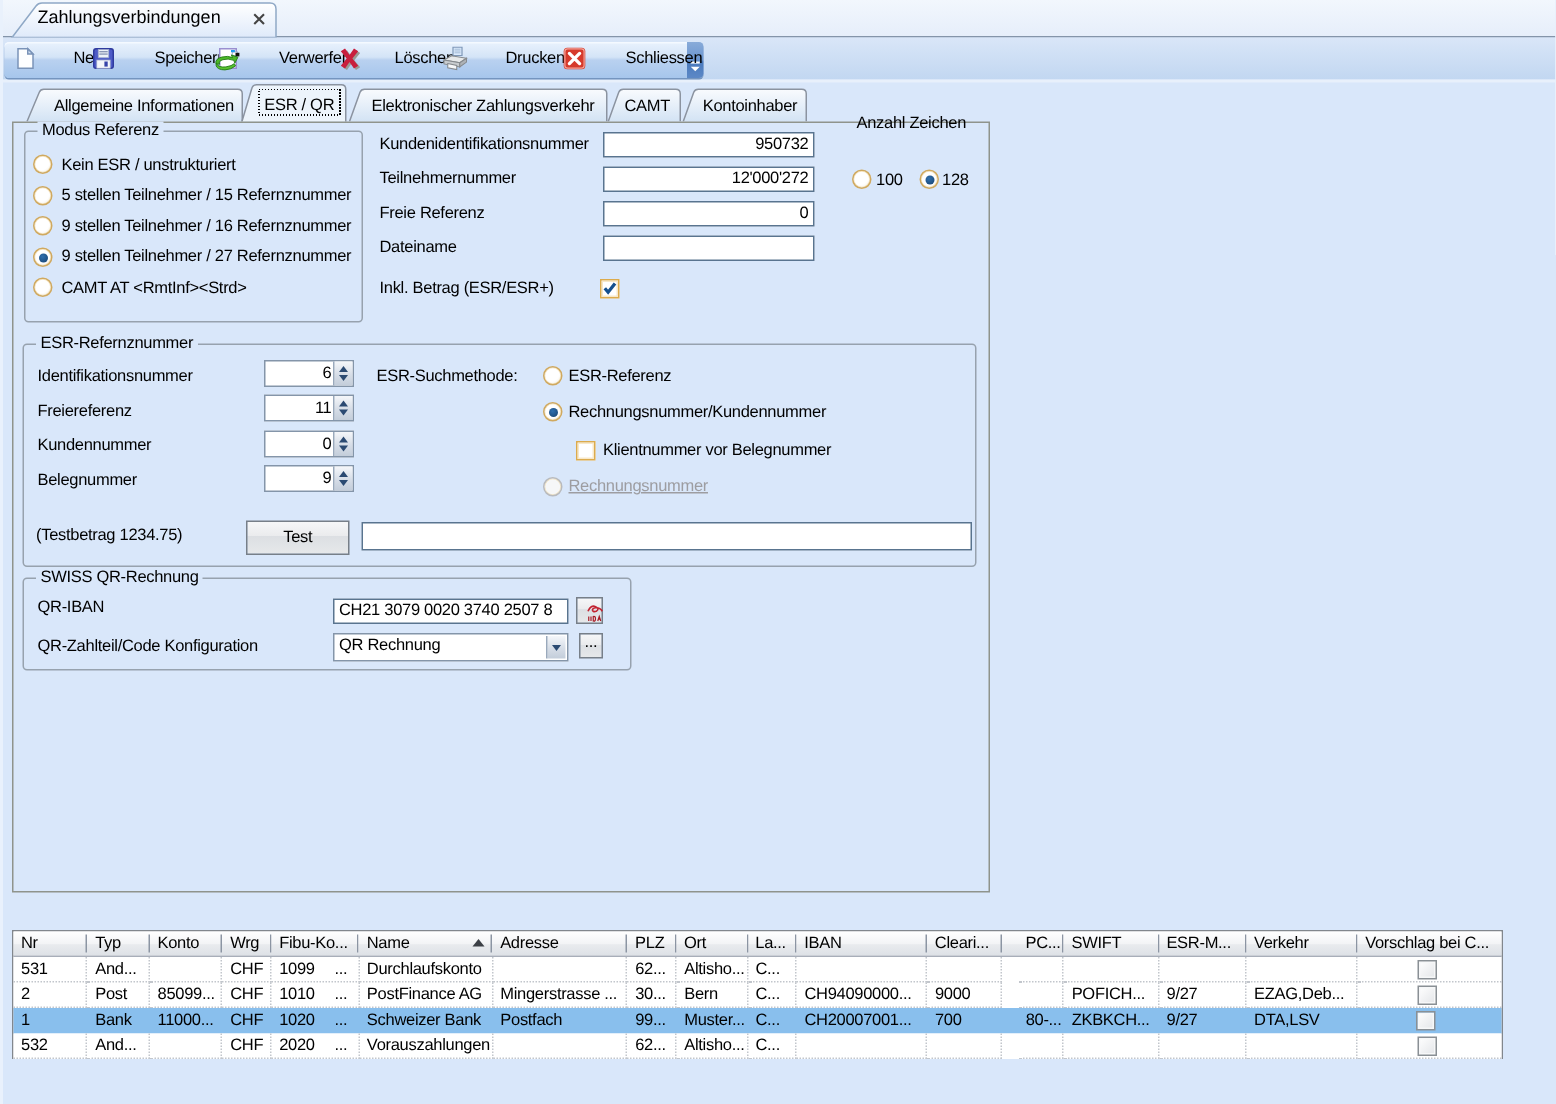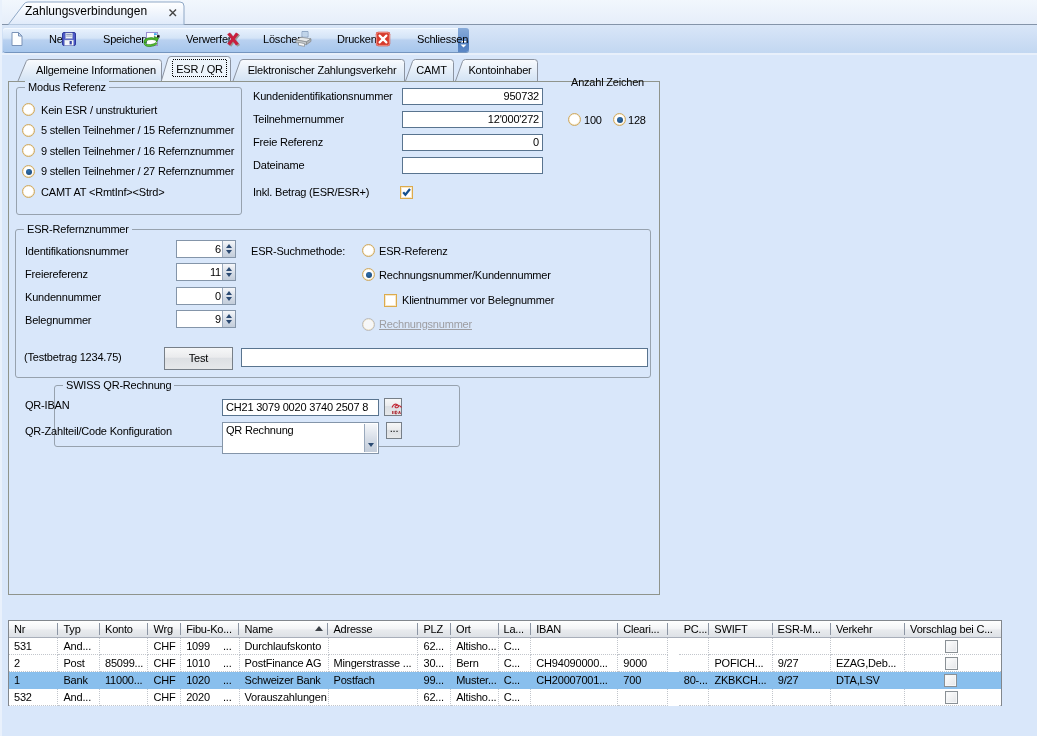--- a/index.html
+++ b/index.html
@@ -228,33 +228,33 @@
     <div class="lbl" style="left:379px;top:269px;">Rechnungsnummer/Kundennummer</div>
   <span class="chk" style="left:384px;top:294px;"></span>
     <div class="lbl" style="left:402px;top:294px;">Klientnummer vor Belegnummer</div>
   <span class="rad dis" style="left:362px;top:318px;"></span>
     <div class="lbl" style="left:379px;top:318px;color:#9d9da1;text-decoration:underline;">Rechnungsnummer</div>
 
   <div class="lbl" style="left:24px;top:351px;">(Testbetrag 1234.75)</div>
   <div class="btn" style="left:164px;top:347px;width:69px;height:23px;line-height:21px;">Test</div>
   <div class="tb" style="left:241px;top:348px;width:407px;height:19px;"></div>
 
-  <div class="grp" style="left:15px;top:385px;width:404px;height:60px;margin-left:39px;">
+  <div class="grp" style="left:15px;top:385px;width:404px;height:60px;">
     <span class="gl">SWISS QR-Rechnung</span>
   </div>
   <div class="lbl" style="left:25px;top:399px;">QR-IBAN</div>
   <div class="tb tbl2" style="left:222px;top:399px;width:157px;height:17px;line-height:15px;">CH21 3079 0020 3740 2507 8</div>
   <div class="btn" style="left:384px;top:398px;width:18px;height:18px;">
     <svg width="17" height="14" viewBox="0 0 17 14" style="position:absolute;left:3px;top:3px;">
       <path d="M4 5.5 Q6 1 9 2.5 Q12 4 9.5 5.5 Q7.5 6.3 7 4.8 Q6.8 3.6 9 3.2 Q12.2 3 13.5 5.5" fill="none" stroke="#c22330" stroke-width="1.1"></path>
       <path d="M4.5 9 L4.5 12 M6 9 L6 12 M7.5 9 Q9 8.6 9 10.5 Q9 12.4 7.5 12 Z M10.5 12 L11.5 9 L12.5 12 M11 10.8 L12 10.8" fill="none" stroke="#a81a26" stroke-width="0.8"></path>
     </svg>
   </div>
   <div class="lbl" style="left:25px;top:425px;">QR-Zahlteil/Code Konfiguration</div>
-  <div class="tb tbl2" style="left:222px;top:422px;width:157px;height:32px;line-height:15px;border-color:#8495a9;">QR Rechnung
+  <div class="tb tbl2" style="left:222px;top:422px;width:157px;height:19px;line-height:15px;border-color:#8495a9;">QR Rechnung
     <span style="position:absolute;right:1px;top:1px;bottom:1px;width:13px;background:linear-gradient(#f5f7fa,#d6dde7 55%,#c3cdda);border-left:1px solid #9aa9bc;box-sizing:border-box;">
       <i class="arr-d" style="left:3px;bottom:5px;"></i>
     </span>
   </div>
   <div class="btn" style="left:386px;top:422px;width:16px;height:17px;line-height:11px;">...</div>
 
   <div id="grid">
     <div id="ghead">
       <div class="hc c0">Nr</div>
         <div class="hc c1">Typ</div>

